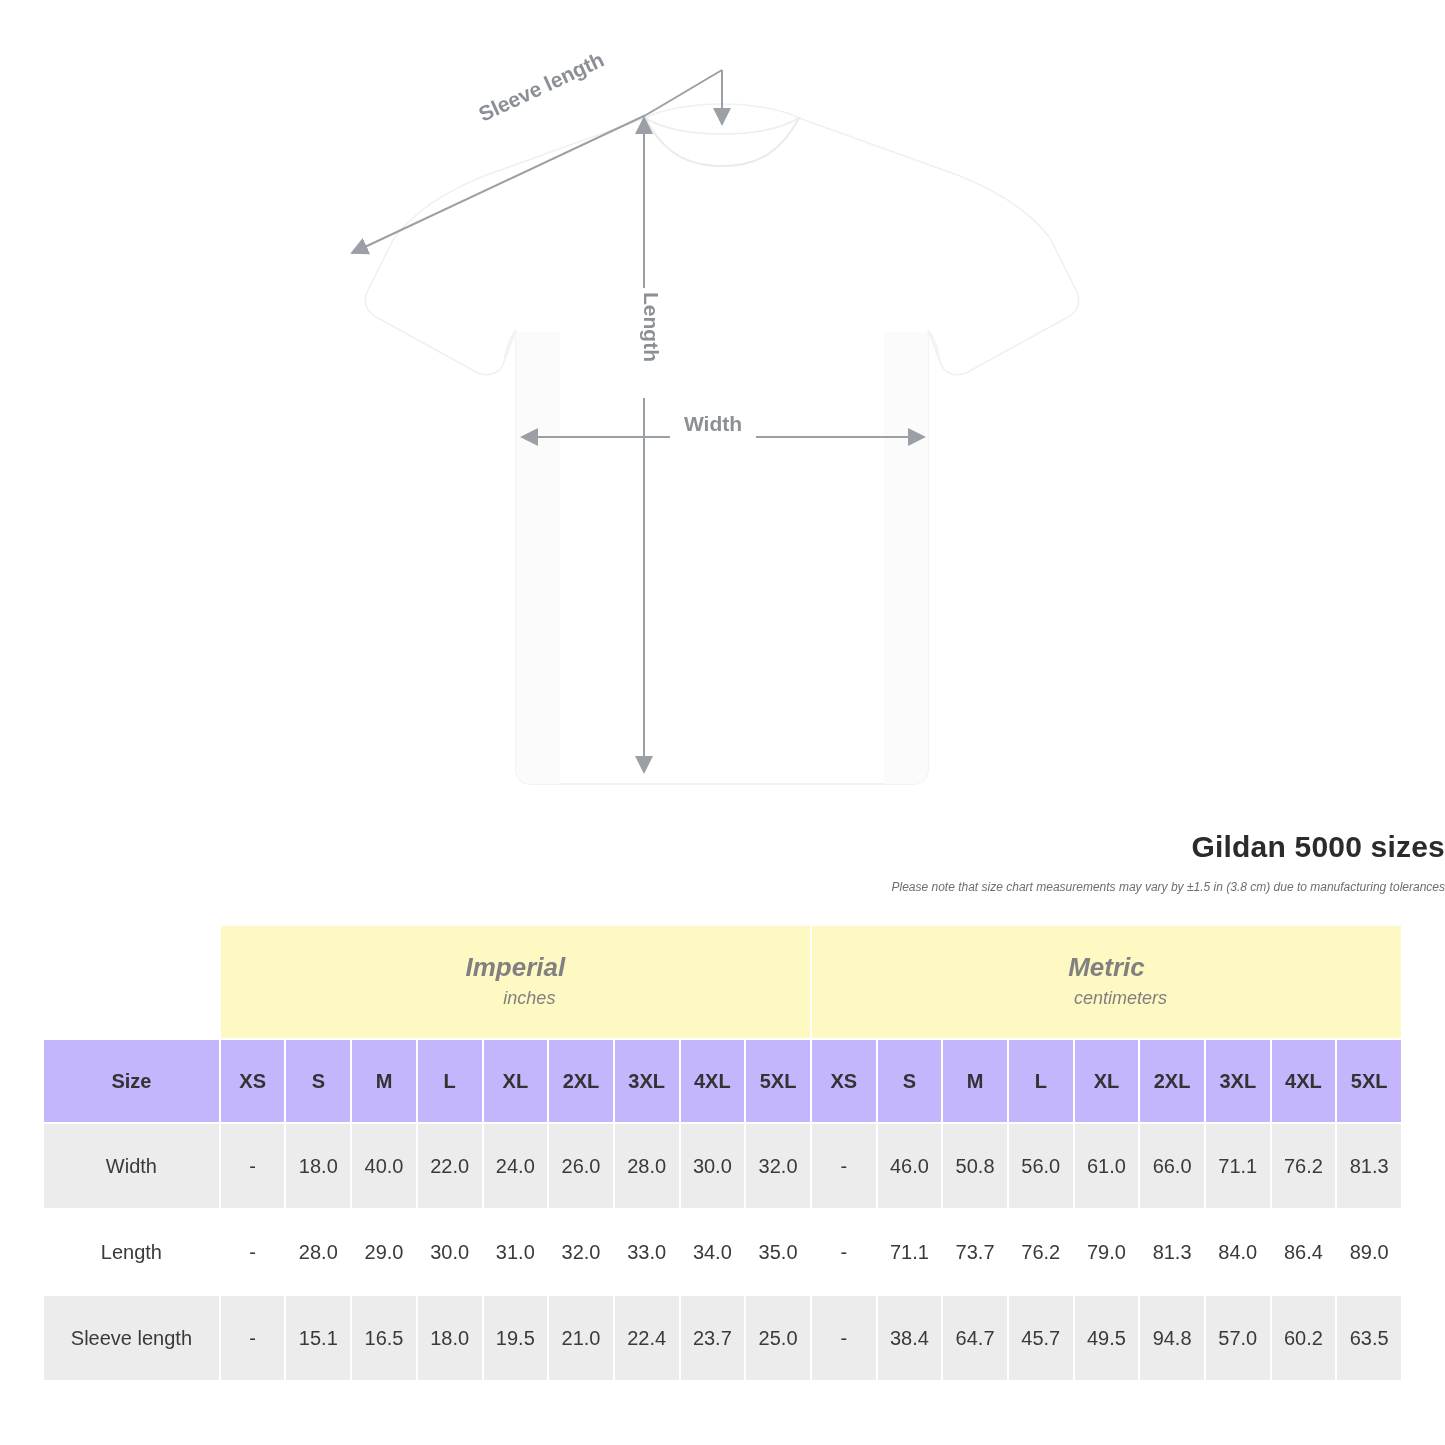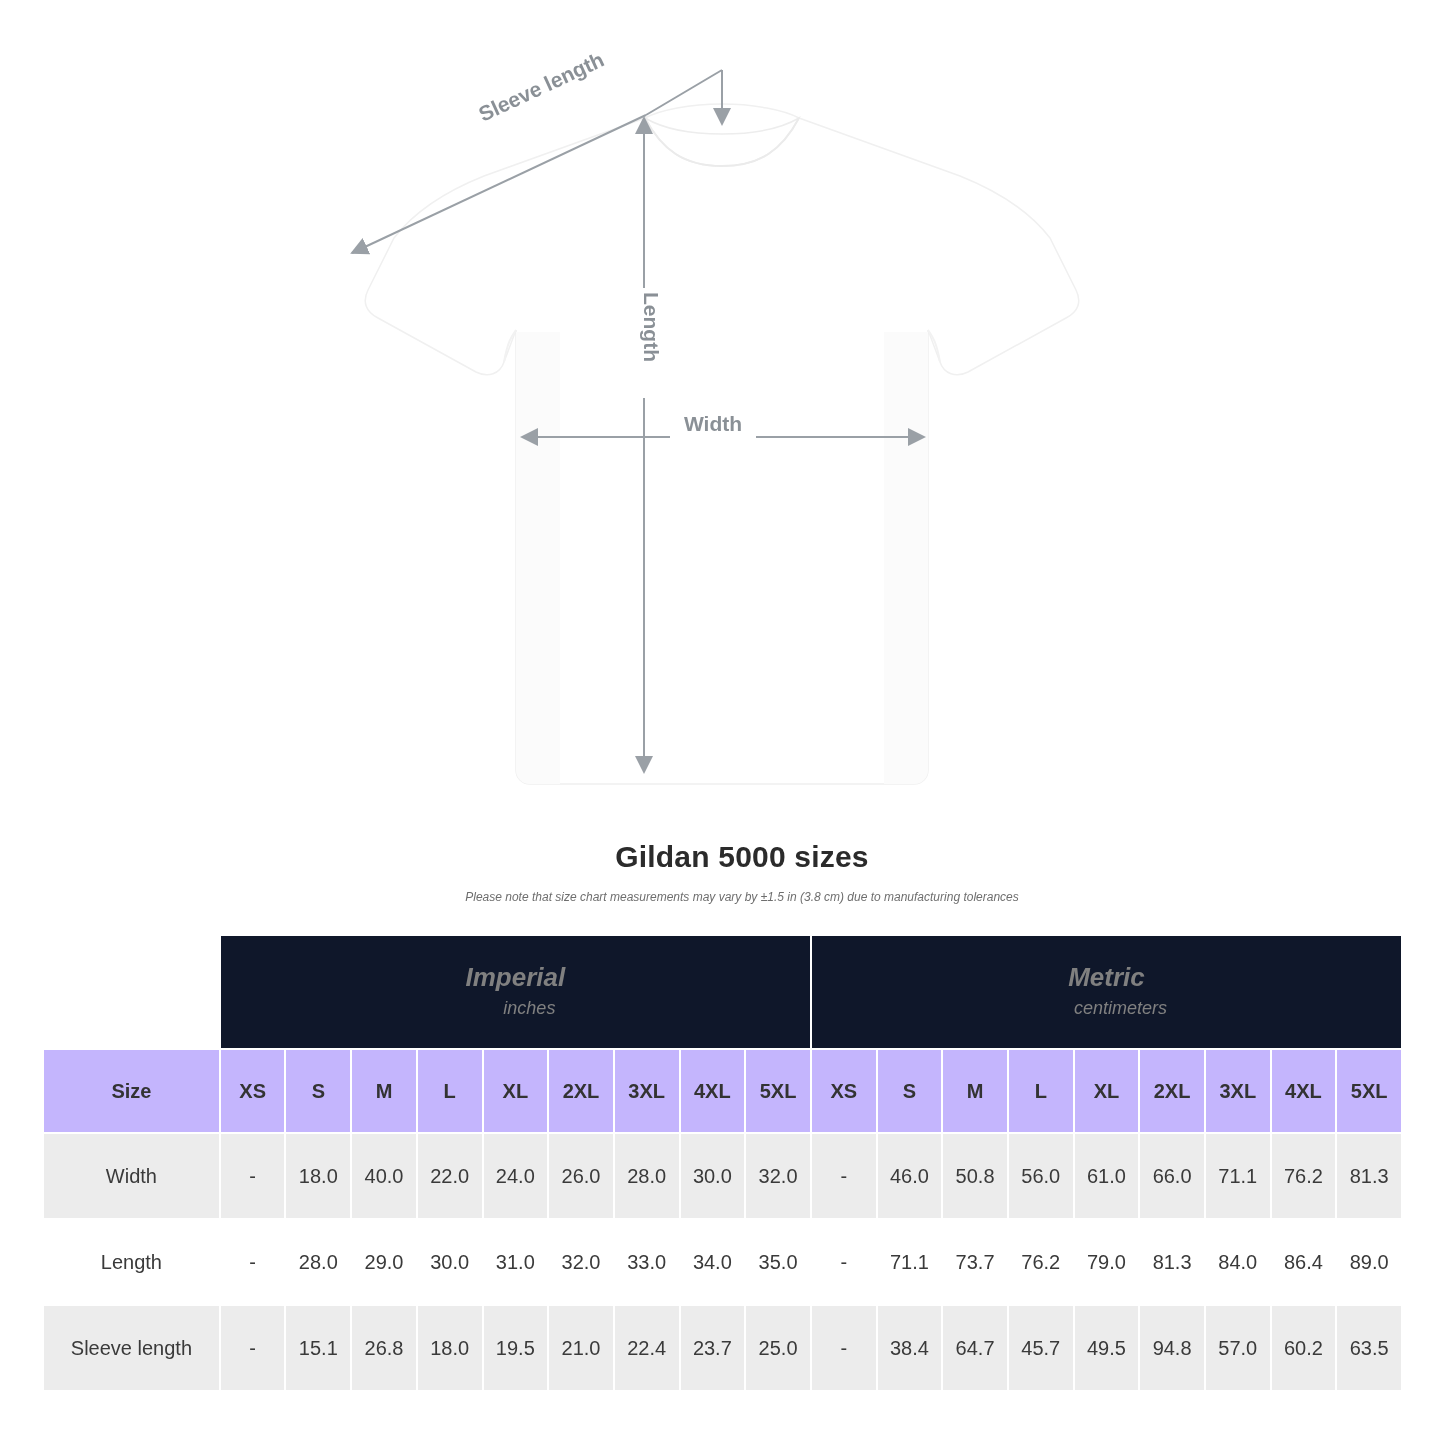--- a/index.html
+++ b/index.html
@@ -25,22 +25,22 @@
     position: relative;
     width: 1445px;
     height: 830px;
   }
   .illustration svg {
     display: block;
   }
 
   
   .title-block {
-    text-align: center;
-    margin-top: 10px;
+    text-align: right;
+    margin-top: 0;
     padding-left: 39px;
   }
   .chart-title {
     font-size: 30px;
     font-weight: bold;
     color: #2b2b2b;
     letter-spacing: 0.2px;
   }
   .chart-note {
     margin-top: 16px;
@@ -62,21 +62,21 @@
   table.size-table th {
     border: 2px solid #ffffff;
     text-align: center;
     font-size: 19px;
     color: #3a3a3a;
     font-weight: normal;
     padding: 0;
   }
   .unit-head {
     height: 112px;
-    background: #0f172a;
+    background: #fef9c3;
     vertical-align: middle;
   }
   .unit-head .unit-name {
     font-size: 26px;
     font-style: italic;
     font-weight: bold;
     color: #808080;
     line-height: 1.25;
   }
   .unit-head .unit-sub {
@@ -298,21 +298,21 @@
         <td>81.3</td>
         <td>84.0</td>
         <td>86.4</td>
         <td>89.0</td>
       </tr>
 
       <tr class="data-row shaded">
         <td class="rowlabel">Sleeve length</td>
         <td>-</td>
         <td>15.1</td>
-        <td>26.8</td>
+        <td>16.5</td>
         <td>18.0</td>
         <td>19.5</td>
         <td>21.0</td>
         <td>22.4</td>
         <td>23.7</td>
         <td>25.0</td>
         <td>-</td>
         <td>38.4</td>
         <td>64.7</td>
         <td>45.7</td>

